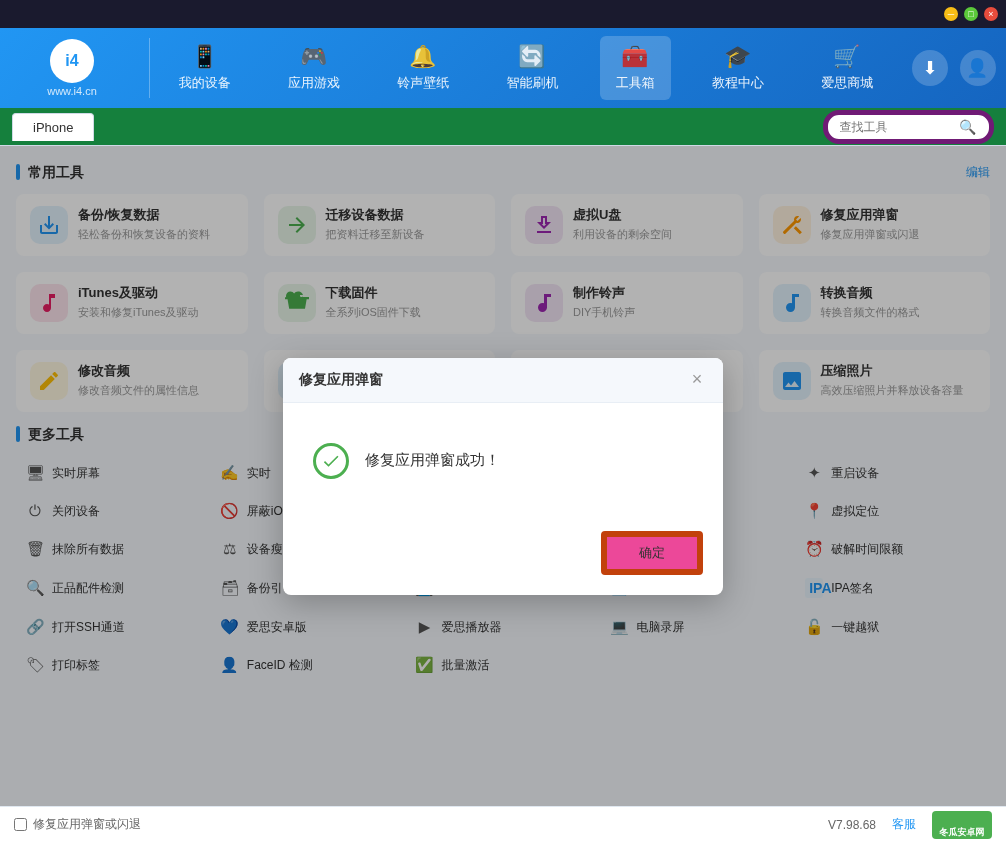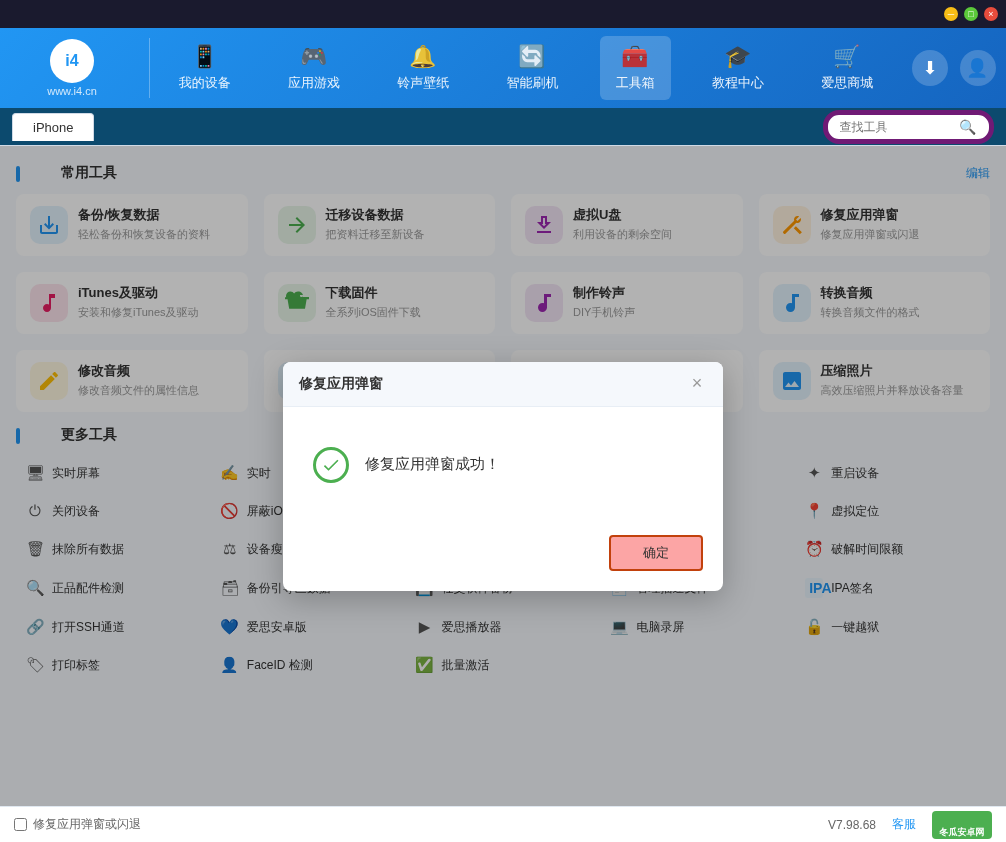--- a/index.html
+++ b/index.html
@@ -85,21 +85,21 @@
       border-radius: 50%;
       display: flex; align-items: center; justify-content: center;
       color: white;
       font-size: 18px;
       cursor: pointer;
     }
 
     
     .device-bar {
       height: 38px;
-      background: #0c4a6e;
+      background: #15803d;
       border-bottom: 1px solid #d0dae6;
       display: flex;
       align-items: center;
       padding: 0 12px;
     }
     .device-tab {
       background: white;
       border: 1px solid #d0dae6;
       border-bottom: none;
       padding: 6px 20px;
@@ -130,24 +130,23 @@
     .main-content {
       height: calc(842px - 28px - 80px - 38px - 36px);
       background: #f5f8fc;
       overflow-y: auto;
       padding: 12px 16px;
       position: relative;
     }
 
     .section-header {
       display: flex;
-      align-items: flex-end;
+      align-items: flex-start;
       margin-bottom: 12px;
       margin-top: 6px;
-      gap: 33px;
     }
     .section-line {
       width: 4px; height: 16px;
       background: #2196F3;
       border-radius: 2px;
       margin-right: 8px;
     }
     .section-title {
       font-size: 14px;
       font-weight: bold;
@@ -281,22 +280,22 @@
       font-size: 18px;
       flex-shrink: 0;
     }
     .dialog-message { font-size: 15px; color: #333; }
     .dialog-footer {
       padding: 12px 20px 20px;
       display: flex;
       justify-content: flex-end;
     }
     .confirm-btn {
-      background: #fca5a5;
-      border: 2px solid #c2410c;
+      background: #ec4899;
+      border: 6px solid #c2410c;
       border-radius: 4px;
       padding: 7px 32px;
       font-size: 13px;
       color: #333;
       cursor: pointer;
     }
   </style>
 </head>
 <body>
 

